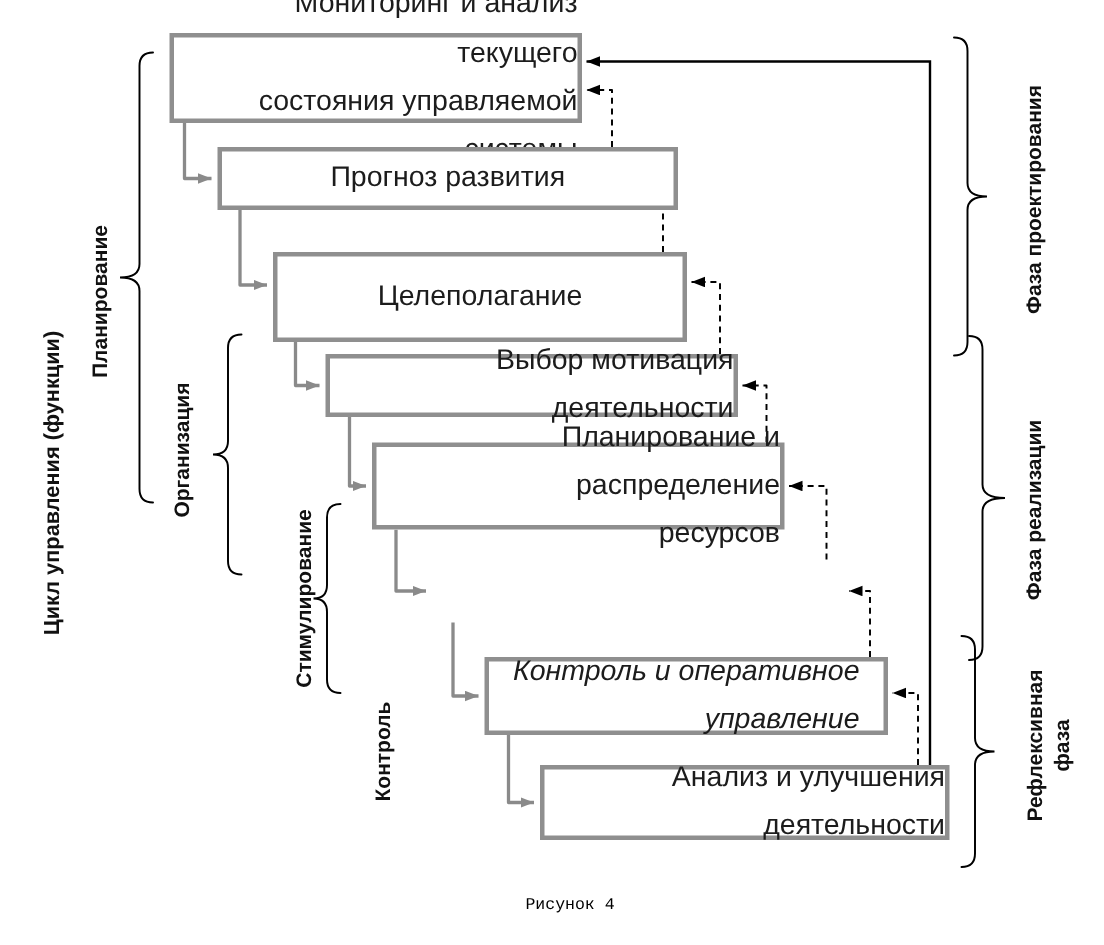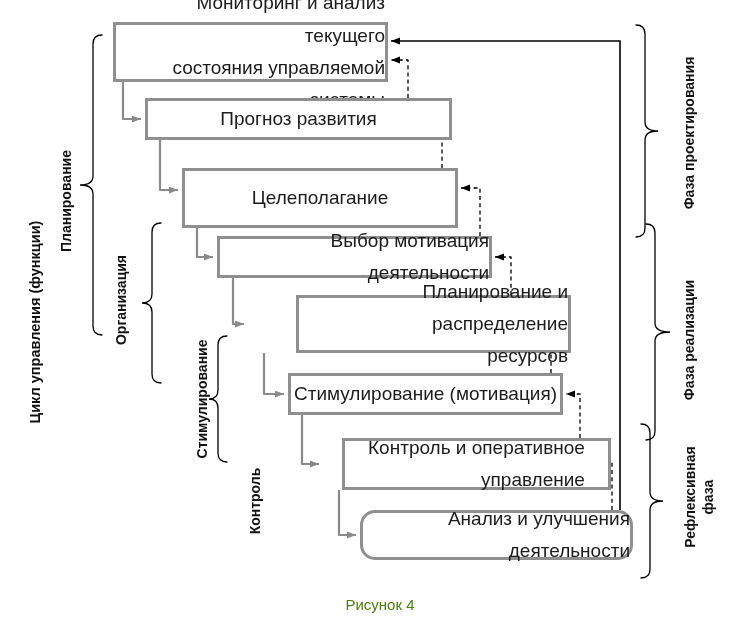--- a/index.html
+++ b/index.html
@@ -28,22 +28,23 @@
     font-size:14px;color:#111111;
     white-space:nowrap;
     transform:translate(-50%,-50%) rotate(-90deg);
     z-index:3;
   }
   .vlabel.two-line{white-space:pre-line;text-align:center;line-height:1.25;}
   .vlabel.big{font-size:14.5px;}
   .caption{
     position:absolute;
     transform:translate(-50%,-50%);
-    font-size:15px;color:#4d7c0f;
+    font-size:11px;color:#000000;
     z-index:3;
+    font-family:Liberation Mono, monospace;
   }
 </style>
 </head>
 <body>
 
 <div class="canvas">
 
   <svg class="layer" width="736" height="630" viewBox="0 0 736 630">
     <defs>
       <marker id="ag" markerWidth="10" markerHeight="8" refX="9" refY="3.5" orient="auto" markerUnits="userSpaceOnUse">
@@ -84,26 +85,25 @@
       <path d="M646,224 Q655,224 655,233 L655,323 Q655,332 670,332 Q655,332 655,341 L655,431 Q655,440 646,440"></path>
       <path d="M641,424 Q650,424 650,433 L650,492 Q650,501 663,501 Q650,501 650,510 L650,569 Q650,578 641,578"></path>
     </g>
   </svg>
 
   <div class="fbox" style="left:113px;top:22px;width:275px;height:60px;">Мониторинг и анализ текущего
 состояния управляемой системы</div>
   <div class="fbox" style="left:145px;top:98px;width:307px;height:42px;">Прогноз развития</div>
   <div class="fbox" style="left:182px;top:168px;width:276px;height:60px;">Целеполагание</div>
   <div class="fbox" style="left:217px;top:236px;width:275px;height:42px;">Выбор мотивация деятельности</div>
-  <div class="fbox" style="left:248px;top:295px;width:275px;height:58px;margin-left:48px;">Планирование и распределение
+  <div class="fbox" style="left:248px;top:295px;width:275px;height:58px;">Планирование и распределение
 ресурсов</div>
-  <div class="fbox" style="left:288px;top:373px;width:275px;height:42px;">Стимулирование (мотивация)</div>
-  <div class="fbox" style="left:342px;top:438px;width:269px;height:52px;">Контроль и оперативное
+  <div class="fbox" style="left:323px;top:438px;width:269px;height:52px;font-style:italic;">Контроль и оперативное
 управление</div>
-  <div class="fbox" style="left:360px;top:510px;width:273px;height:50px;border-radius:15px;">Анализ и улучшения деятельности</div>
+  <div class="fbox" style="left:360px;top:510px;width:273px;height:50px;">Анализ и улучшения деятельности</div>
 
   <div class="vlabel big" style="left:35px;top:322px;">Цикл управления (функции)</div>
   <div class="vlabel" style="left:66px;top:201px;">Планирование</div>
   <div class="vlabel" style="left:121px;top:300px;">Организация</div>
   <div class="vlabel" style="left:202px;top:399px;">Стимулирование</div>
   <div class="vlabel" style="left:255px;top:501px;">Контроль</div>
 
   <div class="vlabel" style="left:689px;top:133px;">Фаза проектирования</div>
   <div class="vlabel" style="left:689px;top:340px;">Фаза реализации</div>
   <div class="vlabel two-line" style="left:699px;top:497px;">Рефлексивная

